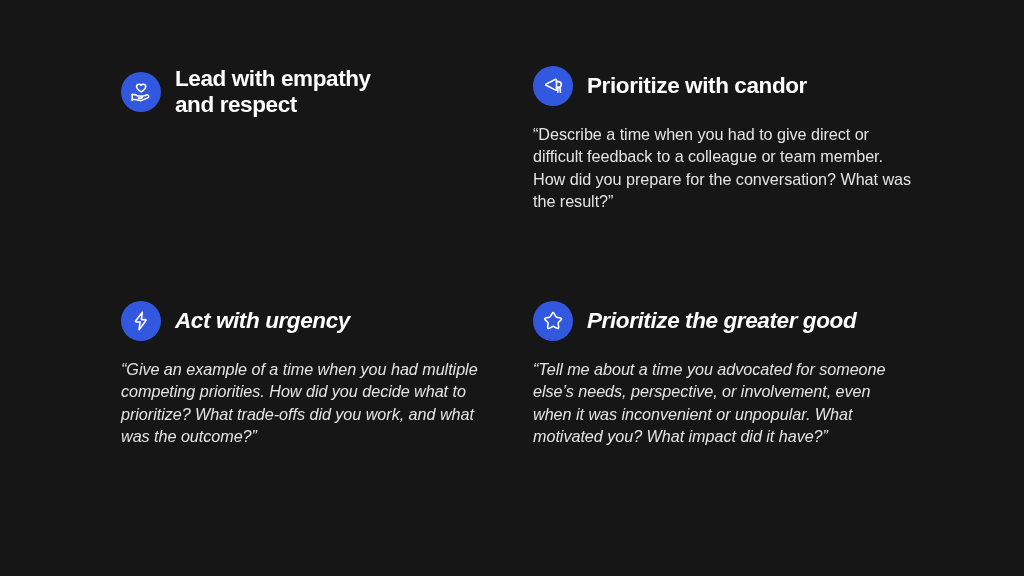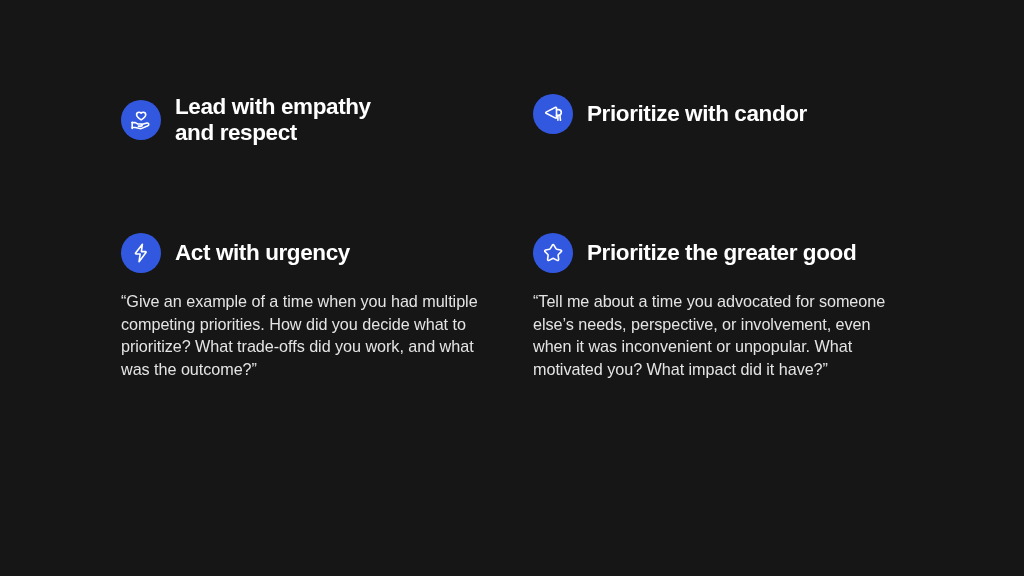--- a/index.html
+++ b/index.html
@@ -12,38 +12,39 @@
     background: #161617;
     font-family: "Liberation Sans", sans-serif;
     overflow: hidden;
   }
 
   .slide {
     position: relative;
     width: 1024px;
     height: 576px;
     box-sizing: border-box;
-    padding: 94px 119px 0 121px;
+    padding: 66px 119px 0 121px;
   }
 
   .grid {
     display: grid;
     grid-template-columns: 412px 412px;
     column-gap: 0px;
     row-gap: 0px;
   }
 
   .card {
     box-sizing: border-box;
     width: 412px;
   }
 
   
   .card.r2 {
     padding-top: 88px;
+    font-style: italic;
   }
 
   .card-head {
     display: flex;
     align-items: center;
     gap: 14px;
     min-height: 40px;
   }
 
   .icon-circle {
@@ -112,20 +113,21 @@
         <span class="icon-circle">
           <svg viewBox="0 0 24 24" fill="none" stroke="#FFFFFF" stroke-width="1.6" stroke-linecap="round" stroke-linejoin="round">
             <path d="M14.6 5.3 5.1 10.1c-.5.25-.5.95 0 1.2l9.5 4.8c.42.2.9-.1.9-.57V5.87c0-.47-.48-.77-.9-.57z"></path>
             <path d="M15.5 7.6h1.9c1.6 0 2.9 1.3 2.9 2.9s-1.3 2.9-2.9 2.9h-1.9"></path>
             <path d="M16.9 13.4v4.9"></path>
             <path d="M18.9 13.4l.6 4.9"></path>
           </svg>
         </span>
         <h2 class="card-title">Prioritize with candor</h2>
       </div>
+      <p class="card-body">“Describe a time when you had to give direct or difficult feedback to a colleague or team member. How did you prepare for the conversation? What was the result?”</p>
     </div>
 
     <div class="card c1 r2">
       <div class="card-head">
         <span class="icon-circle">
           <svg viewBox="0 0 24 24" fill="none" stroke="#FFFFFF" stroke-width="1.6" stroke-linecap="round" stroke-linejoin="round">
             <path d="M13.4 3.2 6.6 12.1c-.3.4-.02.97.48.97h4.07l-1.1 7.6 6.9-9.1c.3-.4.02-.96-.48-.96h-4.1l1.03-7.41z"></path>
           </svg>
         </span>
         <h2 class="card-title">Act with urgency</h2>

